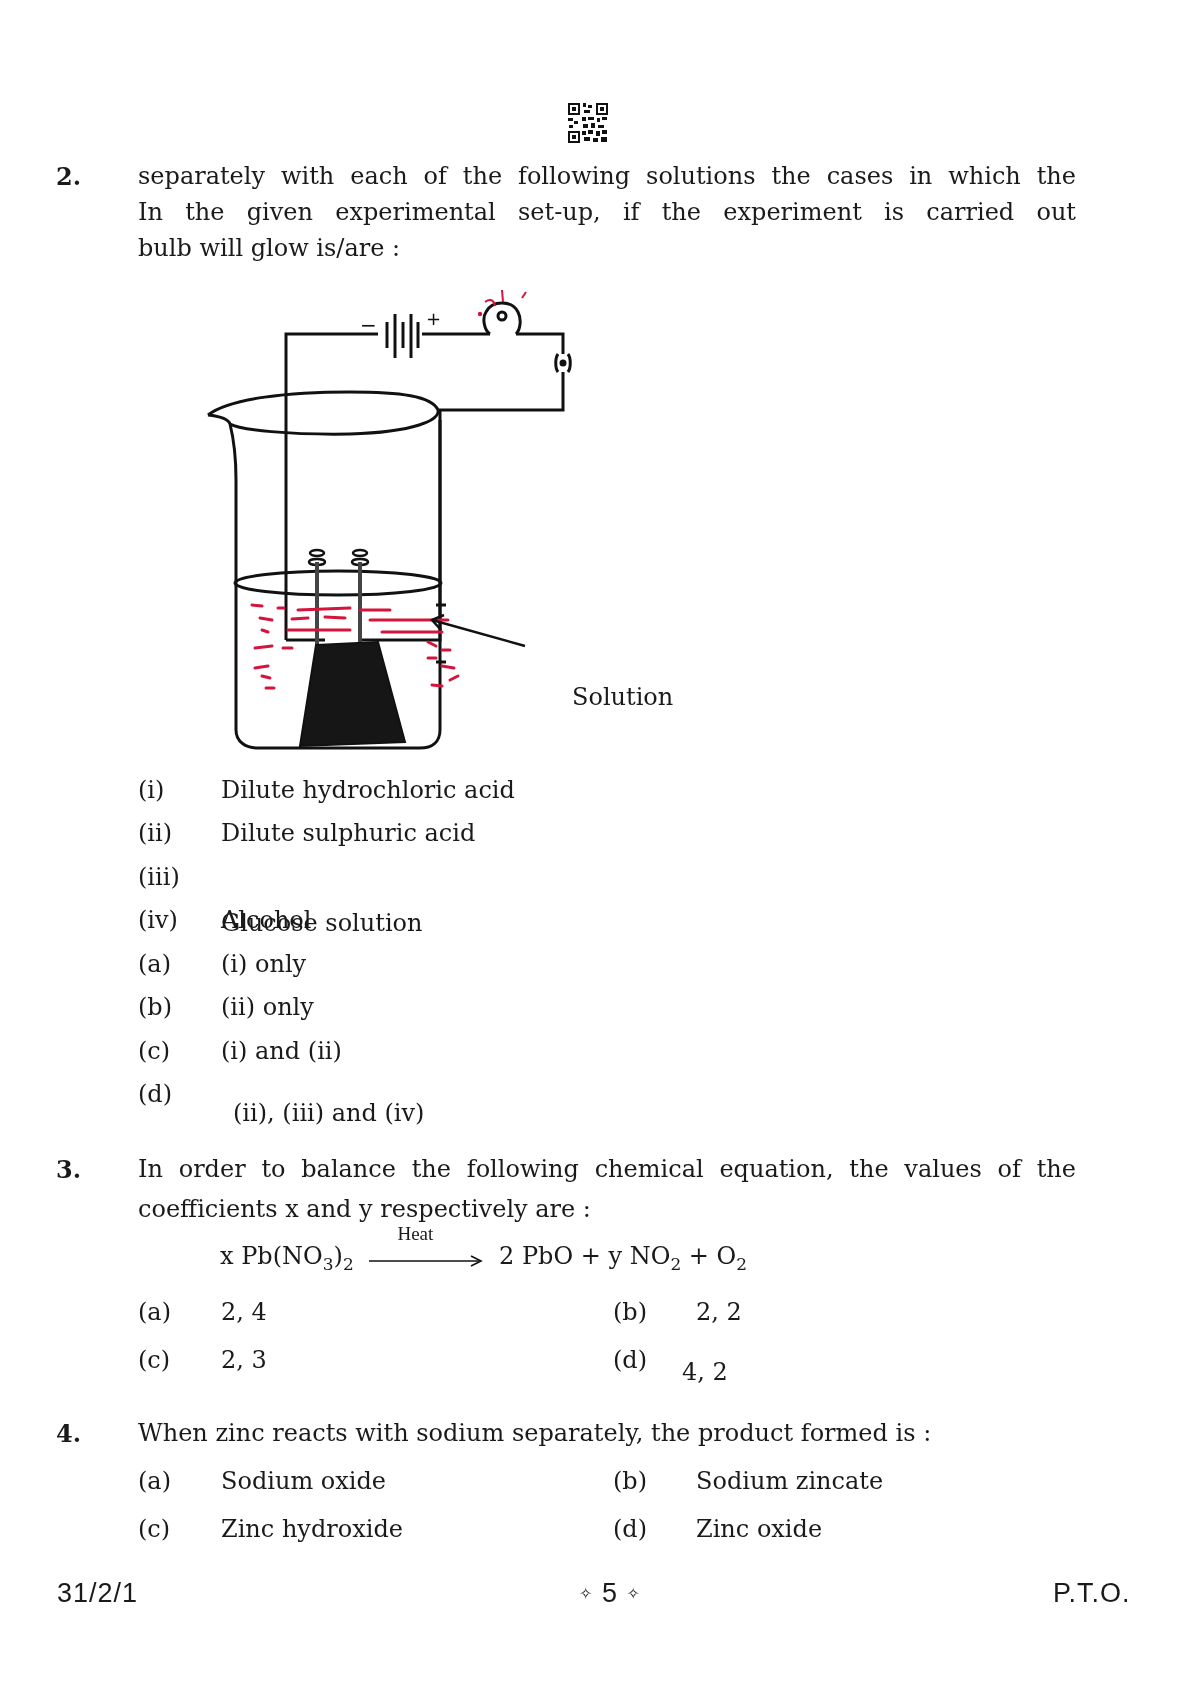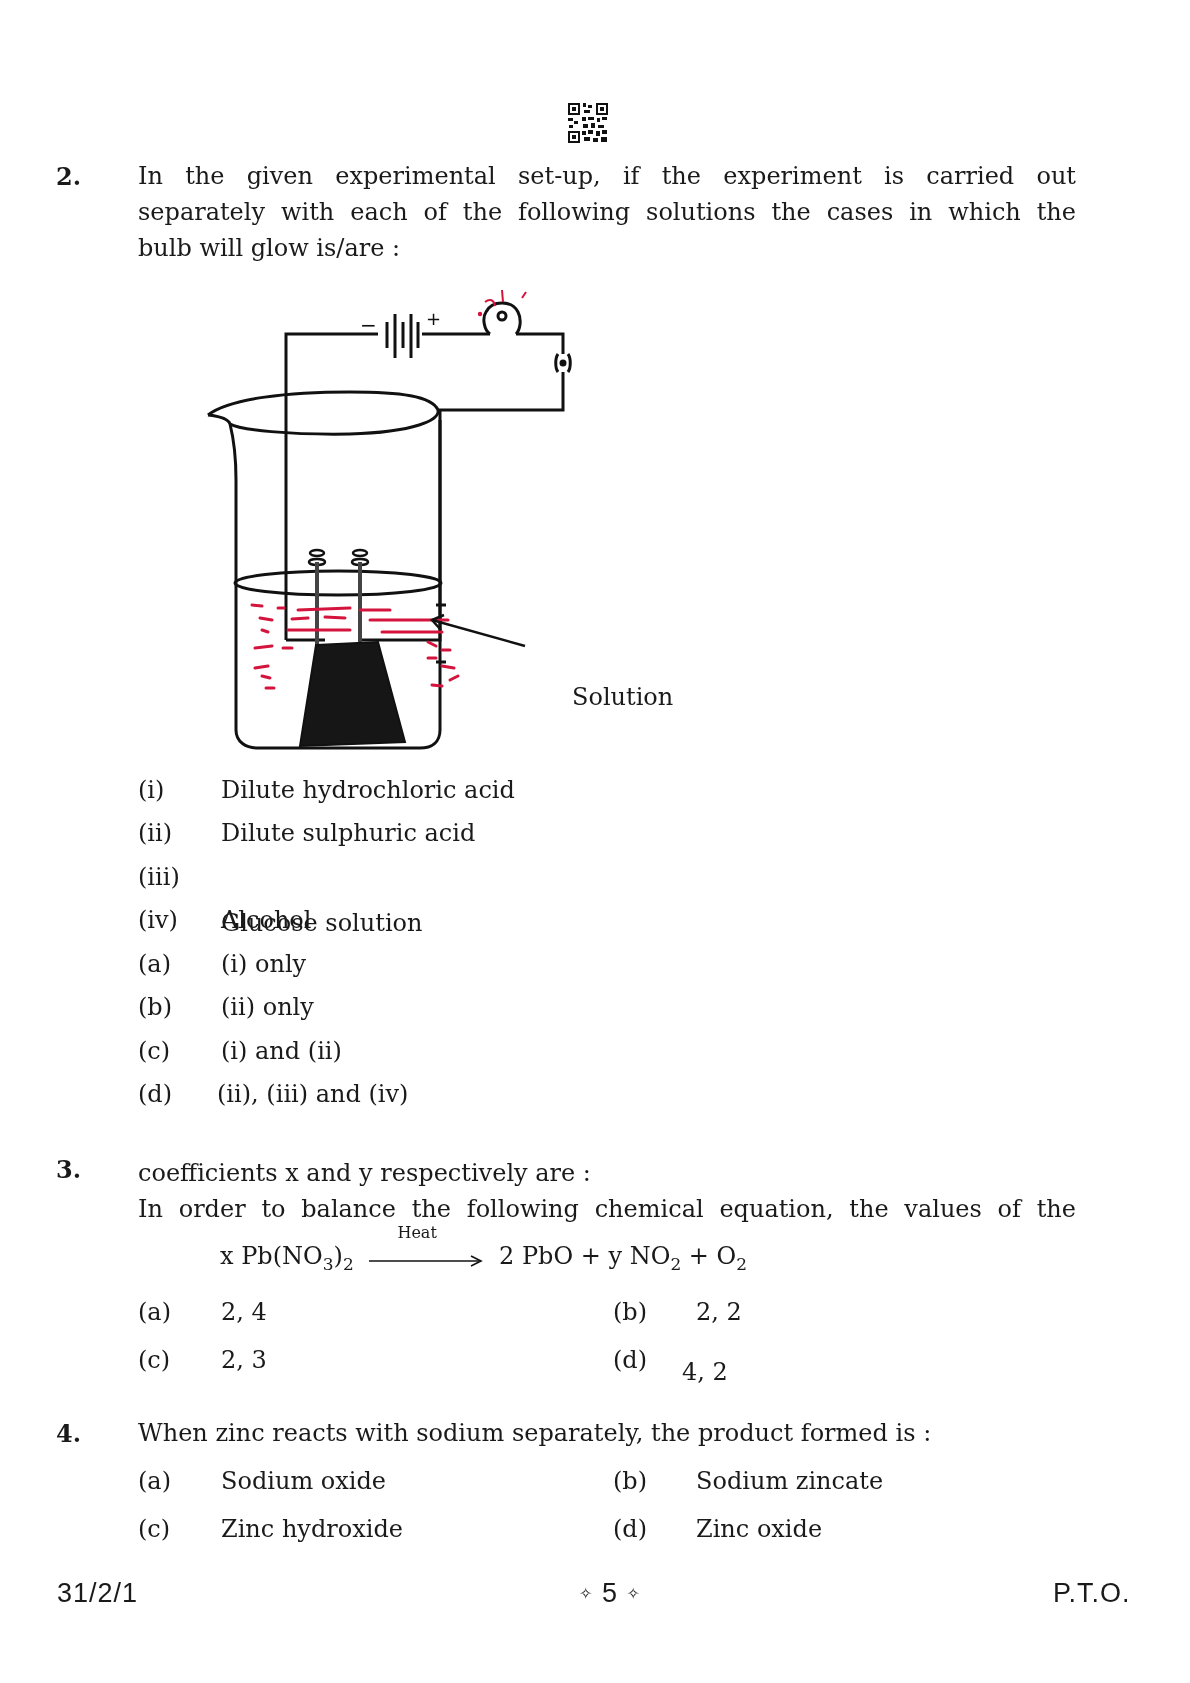--- a/index.html
+++ b/index.html
@@ -6,21 +6,21 @@
   body { width:1190px; height:1683px; position:relative; overflow:hidden;
          font-family:"DejaVu Serif", "Liberation Serif", serif; color:#1a1a1a; }
   .abs { position:absolute; }
   .qnum { font-family:"DejaVu Serif", serif; font-weight:bold; font-size:24px; }
   .qtext { font-family:"DejaVu Serif", serif; font-size:24px; line-height:36px; width:938px; text-align:justify; text-align-last:left; }
   .line { font-size:24px; white-space:nowrap; }
   .opt-label, .opt-text { font-size:24px; white-space:nowrap; }
   .footer { font-family:"Liberation Sans", "DejaVu Sans", sans-serif; font-size:27px; letter-spacing:1px; }
   .sub { font-size:17px; vertical-align:-6px; }
   .eq { font-size:24px; white-space:nowrap; }
-  .heat { font-size:16px; }
+  .heat { font-size:19px;font-family:Liberation Serif, serif; }
 </style>
 </head>
 <body>
 
 <div class="abs" style="left:568px; top:103px; width:40px; height:40px;">
   <svg width="40" height="40" viewBox="0 0 40 40">
     <rect x="0" y="0" width="12" height="12" fill="#111"></rect>
       <rect x="2" y="2" width="8" height="8" fill="#fff"></rect>
       <rect x="4" y="4" width="4" height="4" fill="#111"></rect>
     <rect x="28" y="0" width="12" height="12" fill="#111"></rect>
@@ -47,22 +47,22 @@
     <rect x="28" y="28" width="4" height="5" fill="#111"></rect>
       <rect x="34" y="27" width="5" height="4" fill="#111"></rect>
       <rect x="16" y="34" width="6" height="4" fill="#111"></rect>
     <rect x="25" y="35" width="5" height="4" fill="#111"></rect>
       <rect x="33" y="34" width="6" height="5" fill="#111"></rect>
   </svg>
 </div>
 
 <div class="abs qnum" style="left:56px; top:162px;">2.</div>
 <div class="abs qtext" style="left:138px; top:158px;">
+  <div class="line" style="text-align:justify; text-align-last:justify; white-space:normal; word-spacing:2px;">separately with each of the following solutions the cases in which the</div>
   <div class="line" style="text-align:justify; text-align-last:justify; white-space:normal; word-spacing:6px;">In the given experimental set-up, if the experiment is carried out</div>
-  <div class="line" style="text-align:justify; text-align-last:justify; white-space:normal; word-spacing:2px;">separately with each of the following solutions the cases in which the</div>
   <div class="line">bulb will glow is/are :</div>
 </div>
 
 <div class="abs" style="left:200px; top:270px; width:500px; height:490px;">
   <svg width="500" height="490" viewBox="0 0 500 490">
 
     <g stroke="#111" stroke-width="3" fill="none">
       <polyline points="86,370 86,64 178,64"></polyline>
       <polyline points="222,64 290,64"></polyline>
       <polyline points="316,64 363,64 363,84"></polyline>
@@ -180,28 +180,28 @@
   <div style="position:absolute; top:217px; width:600px; height:44px;">
     <span class="opt-label" style="position:absolute; left:0;">(b)</span>
     <span class="opt-text" style="position:absolute; left:83px;">(ii) only</span>
   </div>
   <div style="position:absolute; top:261px; width:600px; height:44px;">
     <span class="opt-label" style="position:absolute; left:0;">(c)</span>
     <span class="opt-text" style="position:absolute; left:83px;">(i) and (ii)</span>
   </div>
   <div style="position:absolute; top:304px; width:600px; height:44px;">
     <span class="opt-label" style="position:absolute; left:0;">(d)</span>
-    <span class="opt-text" style="position:absolute; left:79px;">(ii), (iii) and (iv)</span>
+    <span class="opt-text" style="position:absolute; left:95px;margin-top:19px;">(ii), (iii) and (iv)</span>
   </div>
 </div>
 
 <div class="abs qnum" style="left:56px; top:1155px;">3.</div>
 <div class="abs qtext" style="left:138px; top:1151px;">
+  <div class="line" style="text-align:justify; text-align-last:justify; white-space:normal;">In order to balance the following chemical equation, the values of the</div>
   <div class="line" style="margin-top:4px;">coefficients x and y respectively are :</div>
-  <div class="line" style="text-align:justify; text-align-last:justify; white-space:normal;">In order to balance the following chemical equation, the values of the</div>
 </div>
 
 <div class="abs eq" style="left:220px; top:1242px; height:40px;">
   <span>x</span>
   <span>Pb(NO</span><span class="sub">3</span><span>)</span><span class="sub">2</span>
   <span style="display:inline-block; position:relative; width:118px; height:26px; vertical-align:middle; margin:0 6px;">
     <span class="heat" style="position:absolute; left:30px; top:-22px;">Heat</span>
     <svg width="118" height="26" style="position:absolute; left:0; top:0;">
       <line x1="2" y1="16" x2="112" y2="16" stroke="#111" stroke-width="1.6"></line>
       <polyline points="104,11 114,16 104,21" stroke="#111" stroke-width="1.6" fill="none"></polyline>

